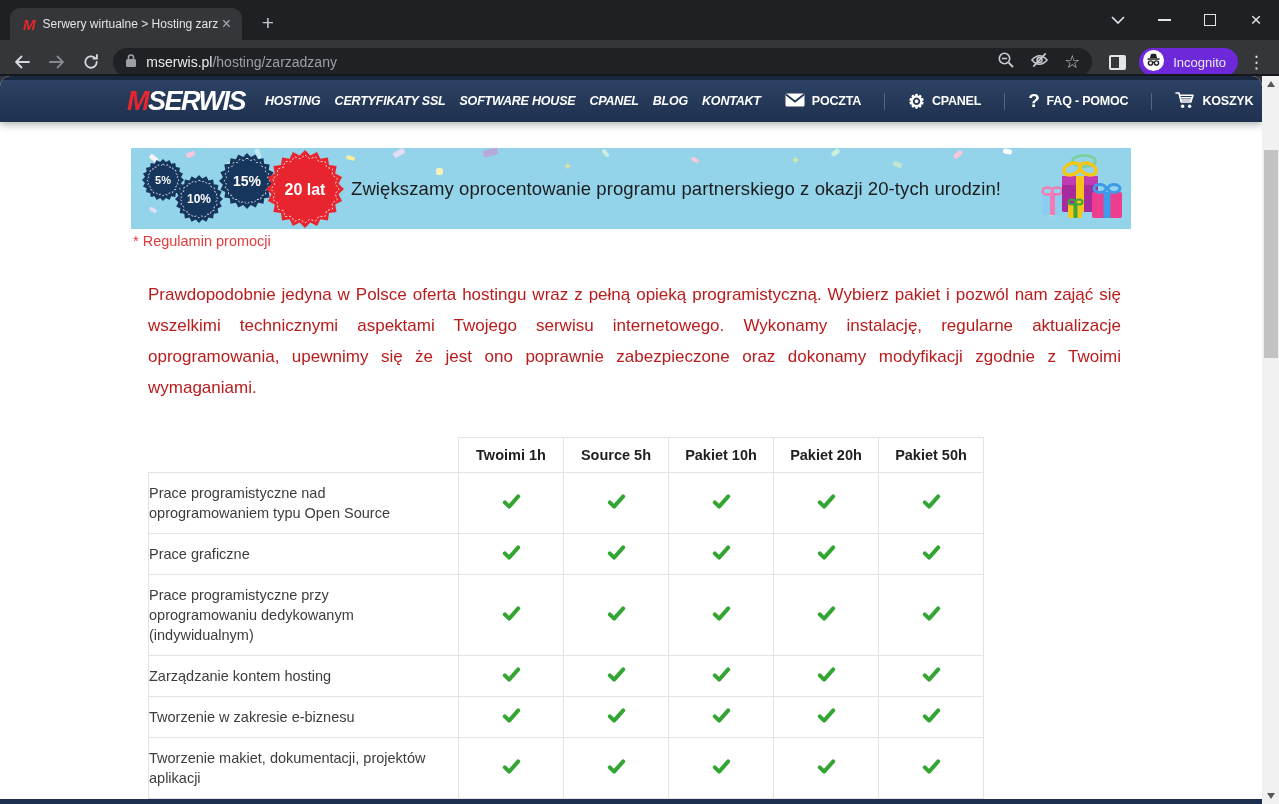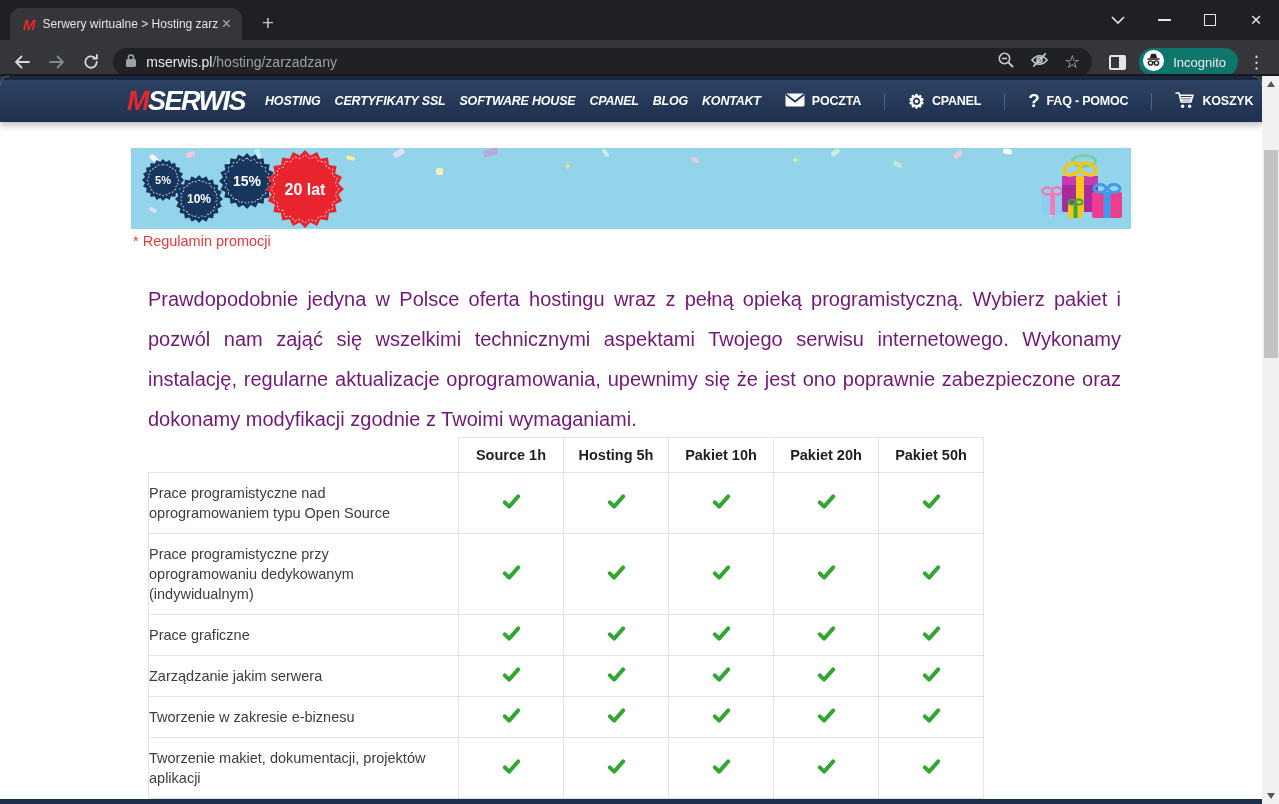--- a/index.html
+++ b/index.html
@@ -28,21 +28,21 @@
   .navbtn { width:26px; height:26px; margin-left:9px; display:flex; align-items:center; justify-content:center; }
   .addressbar { margin-left:9px; width:988px; height:28px; border-radius:14px; background:#202124;
                 display:flex; align-items:center; padding:0 12px; }
   .url { font-size:14px; margin-left:9px; white-space:nowrap; }
   .url .domain { color:#e8eaed; }
   .url .path { color:#9aa0a6; }
   .pill-icons { margin-left:auto; display:flex; align-items:center; gap:15px; }
   .star-glyph { color:#c7cbd0; font-size:18px; line-height:1; }
   .sidepanel { width:17px; height:15px; border:2px solid #e3e5e8; border-radius:2px; margin-left:17px; position:relative; }
   .sidepanel::after { content:""; position:absolute; right:0; top:0; width:5px; height:100%; background:#e3e5e8; }
-  .incogchip { margin-left:13px; height:28px; border-radius:14px; background:#0f766e;
+  .incogchip { margin-left:13px; height:28px; border-radius:14px; background:#6d28d9;
                display:flex; align-items:center; padding:0 12px 0 3px; gap:8px; }
   .incoglabel { color:#e8eaed; font-size:13px; }
   .menudots { color:#dfe2e6; font-size:17px; margin:0 14px 0 10px; letter-spacing:0; }
   .chrome-divider { position:absolute; top:74px; left:0; width:1279px; height:2px; background:#17181b; }
 
   
   .viewport { position:absolute; top:76px; left:0; width:1262px; height:748px; background:#ffffff; overflow:hidden;border-radius:10px; }
 
   
   .site-nav { position:absolute; top:0; left:0; width:1262px; height:46px;
@@ -72,22 +72,22 @@
   .banner { position:absolute; left:131px; top:72px; width:1000px; height:81px; background:#93d4ea; overflow:hidden; }
   .badge { position:absolute; }
   .banner-text { position:absolute; left:220px; top:0; height:81px; display:flex; align-items:center;
                  font-size:18.5px; color:#1b1c1e; letter-spacing:.1px; }
   .gifts { position:absolute; left:893px; top:6px; }
   .confetti { position:absolute; }
   .confetti-star { position:absolute; font-size:11px; }
 
   .regulamin { position:absolute; left:133px; top:157px; color:#e23b3b; font-size:14.5px; text-decoration:none; }
 
-  .intro { position:absolute; left:148px; top:203px; width:973px; font-size:20px; line-height:40px;
-           text-align:justify; color:#701a75; }
+  .intro { position:absolute; left:148px; top:203px; width:973px; font-size:17px; line-height:31px;
+           text-align:justify; color:#b91c1c; }
 
   .section-title { position:absolute; left:146px; top:313px; font-size:25px; font-weight:bold;
                    color:#2d2d2d; letter-spacing:-.3px; }
 
   
   .pkg-table { position:absolute; left:148px; top:361px; border-collapse:collapse; table-layout:fixed; background:#fff; }
   .pkg-table col.c-label { width:310px; }
   .pkg-table col.c-pkg { width:105px; }
   .pkg-table th { border:1px solid #e3e3e3; font-size:14.5px; font-weight:bold; color:#1f1f1f;
                   padding:9px 0; text-align:center; }
@@ -252,20 +252,21 @@
               <text x="25" y="29.32" text-anchor="middle" fill="#fff" font-family="Liberation Sans, sans-serif" font-weight="bold" font-size="12">10%</text>
             </svg></span><span class="badge" style="left: 87px; top: 4px;"><svg width="58" height="58" viewBox="0 0 58 58">
               <polygon points="29.0,1.0 32.8,4.9 37.7,2.4 40.1,7.3 45.5,6.3 46.2,11.8 51.7,12.5 50.7,17.9 55.6,20.3 53.1,25.2 57.0,29.0 53.1,32.8 55.6,37.7 50.7,40.1 51.7,45.5 46.2,46.2 45.5,51.7 40.1,50.7 37.7,55.6 32.8,53.1 29.0,57.0 25.2,53.1 20.3,55.6 17.9,50.7 12.5,51.7 11.8,46.2 6.3,45.5 7.3,40.1 2.4,37.7 4.9,32.8 1.0,29.0 4.9,25.2 2.4,20.3 7.3,17.9 6.3,12.5 11.8,11.8 12.5,6.3 17.9,7.3 20.3,2.4 25.2,4.9" fill="#17365e"></polygon>
               <polygon points="29.0,6.0 32.2,8.6 36.1,7.1 38.4,10.6 42.5,10.4 43.6,14.4 47.6,15.5 47.4,19.6 50.9,21.9 49.4,25.8 52.0,29.0 49.4,32.2 50.9,36.1 47.4,38.4 47.6,42.5 43.6,43.6 42.5,47.6 38.4,47.4 36.1,50.9 32.2,49.4 29.0,52.0 25.8,49.4 21.9,50.9 19.6,47.4 15.5,47.6 14.4,43.6 10.4,42.5 10.6,38.4 7.1,36.1 8.6,32.2 6.0,29.0 8.6,25.8 7.1,21.9 10.6,19.6 10.4,15.5 14.4,14.4 15.5,10.4 19.6,10.6 21.9,7.1 25.8,8.6" fill="none" stroke="rgba(255,255,255,.8)" stroke-width="1" stroke-dasharray="2 2"></polygon>
               <text x="29" y="34.04" text-anchor="middle" fill="#fff" font-family="Liberation Sans, sans-serif" font-weight="bold" font-size="14">15%</text>
             </svg></span><span class="badge" style="left: 134px; top: 1px;"><svg width="80" height="80" viewBox="0 0 80 80">
               <polygon points="40.0,1.0 45.3,6.5 52.1,2.9 55.4,9.8 62.9,8.4 64.0,16.0 71.6,17.1 70.2,24.6 77.1,27.9 73.5,34.7 79.0,40.0 73.5,45.3 77.1,52.1 70.2,55.4 71.6,62.9 64.0,64.0 62.9,71.6 55.4,70.2 52.1,77.1 45.3,73.5 40.0,79.0 34.7,73.5 27.9,77.1 24.6,70.2 17.1,71.6 16.0,64.0 8.4,62.9 9.8,55.4 2.9,52.1 6.5,45.3 1.0,40.0 6.5,34.7 2.9,27.9 9.8,24.6 8.4,17.1 16.0,16.0 17.1,8.4 24.6,9.8 27.9,2.9 34.7,6.5" fill="#e8252e"></polygon>
               <polygon points="40.0,6.0 44.8,9.8 50.5,7.7 53.9,12.7 60.0,12.5 61.6,18.4 67.5,20.0 67.3,26.1 72.3,29.5 70.2,35.2 74.0,40.0 70.2,44.8 72.3,50.5 67.3,53.9 67.5,60.0 61.6,61.6 60.0,67.5 53.9,67.3 50.5,72.3 44.8,70.2 40.0,74.0 35.2,70.2 29.5,72.3 26.1,67.3 20.0,67.5 18.4,61.6 12.5,60.0 12.7,53.9 7.7,50.5 9.8,44.8 6.0,40.0 9.8,35.2 7.7,29.5 12.7,26.1 12.5,20.0 18.4,18.4 20.0,12.5 26.1,12.7 29.5,7.7 35.2,9.8" fill="none" stroke="rgba(255,255,255,.8)" stroke-width="1" stroke-dasharray="2 2"></polygon>
               <text x="40" y="45.76" text-anchor="middle" fill="#fff" font-family="Liberation Sans, sans-serif" font-weight="bold" font-size="16">20 lat</text>
             </svg></span></span>
+      <span class="banner-text">Zwiększamy oprocentowanie programu partnerskiego z okazji 20-tych urodzin!</span>
       <span class="gifts">
         <svg width="105" height="72" viewBox="0 0 105 72">
           <rect x="18" y="40" width="22" height="21" rx="2" fill="#8ecdf2"></rect>
           <rect x="26" y="40" width="5" height="21" fill="#f27bb4"></rect>
           <ellipse cx="23.5" cy="37" rx="5" ry="3.5" fill="none" stroke="#f27bb4" stroke-width="2.5"></ellipse>
           <ellipse cx="33" cy="37" rx="5" ry="3.5" fill="none" stroke="#f27bb4" stroke-width="2.5"></ellipse>
           <rect x="38" y="22" width="36" height="36" rx="2" fill="#a82b9e"></rect>
           <rect x="38" y="22" width="36" height="9" fill="#c13bb4"></rect>
           <rect x="52" y="22" width="8" height="36" fill="#f5c518"></rect>
           <ellipse cx="48" cy="15" rx="8.5" ry="5.5" fill="none" stroke="#f5c518" stroke-width="3.5" transform="rotate(-22 48 15)"></ellipse>
@@ -292,22 +293,22 @@
           <col class="c-label">
           <col class="c-pkg">
           <col class="c-pkg">
           <col class="c-pkg">
           <col class="c-pkg">
           <col class="c-pkg">
         </colgroup>
       <thead>
           <tr id="pkg-head">
             <th class="spacer"></th>
-            <th>Source 1h</th>
-            <th>Hosting 5h</th>
+            <th>Twoimi 1h</th>
+            <th>Source 5h</th>
             <th>Pakiet 10h</th>
             <th>Pakiet 20h</th>
             <th>Pakiet 50h</th>
           </tr>
         </thead>
       <tbody id="pkg-body">
           <tr>
             <td class="lbl">Prace programistyczne nad oprogramowaniem typu Open Source</td>
             <td class="chk"><span><svg width="19" height="15" viewBox="0 0 24 19">
                   <path d="M3.5 10.5 L9 16 L20.5 3" fill="none" stroke="#33a532" stroke-width="5" stroke-linecap="round" stroke-linejoin="round"></path>
@@ -319,57 +320,57 @@
                   <path d="M3.5 10.5 L9 16 L20.5 3" fill="none" stroke="#33a532" stroke-width="5" stroke-linecap="round" stroke-linejoin="round"></path>
                 </svg></span></td>
             <td class="chk"><span><svg width="19" height="15" viewBox="0 0 24 19">
                   <path d="M3.5 10.5 L9 16 L20.5 3" fill="none" stroke="#33a532" stroke-width="5" stroke-linecap="round" stroke-linejoin="round"></path>
                 </svg></span></td>
             <td class="chk"><span><svg width="19" height="15" viewBox="0 0 24 19">
                   <path d="M3.5 10.5 L9 16 L20.5 3" fill="none" stroke="#33a532" stroke-width="5" stroke-linecap="round" stroke-linejoin="round"></path>
                 </svg></span></td>
           </tr>
           <tr>
+            <td class="lbl">Prace graficzne</td>
+            <td class="chk"><span><svg width="19" height="15" viewBox="0 0 24 19">
+                  <path d="M3.5 10.5 L9 16 L20.5 3" fill="none" stroke="#33a532" stroke-width="5" stroke-linecap="round" stroke-linejoin="round"></path>
+                </svg></span></td>
+            <td class="chk"><span><svg width="19" height="15" viewBox="0 0 24 19">
+                  <path d="M3.5 10.5 L9 16 L20.5 3" fill="none" stroke="#33a532" stroke-width="5" stroke-linecap="round" stroke-linejoin="round"></path>
+                </svg></span></td>
+            <td class="chk"><span><svg width="19" height="15" viewBox="0 0 24 19">
+                  <path d="M3.5 10.5 L9 16 L20.5 3" fill="none" stroke="#33a532" stroke-width="5" stroke-linecap="round" stroke-linejoin="round"></path>
+                </svg></span></td>
+            <td class="chk"><span><svg width="19" height="15" viewBox="0 0 24 19">
+                  <path d="M3.5 10.5 L9 16 L20.5 3" fill="none" stroke="#33a532" stroke-width="5" stroke-linecap="round" stroke-linejoin="round"></path>
+                </svg></span></td>
+            <td class="chk"><span><svg width="19" height="15" viewBox="0 0 24 19">
+                  <path d="M3.5 10.5 L9 16 L20.5 3" fill="none" stroke="#33a532" stroke-width="5" stroke-linecap="round" stroke-linejoin="round"></path>
+                </svg></span></td>
+          </tr>
+          <tr>
             <td class="lbl">Prace programistyczne przy oprogramowaniu dedykowanym (indywidualnym)</td>
             <td class="chk"><span><svg width="19" height="15" viewBox="0 0 24 19">
                   <path d="M3.5 10.5 L9 16 L20.5 3" fill="none" stroke="#33a532" stroke-width="5" stroke-linecap="round" stroke-linejoin="round"></path>
                 </svg></span></td>
             <td class="chk"><span><svg width="19" height="15" viewBox="0 0 24 19">
                   <path d="M3.5 10.5 L9 16 L20.5 3" fill="none" stroke="#33a532" stroke-width="5" stroke-linecap="round" stroke-linejoin="round"></path>
                 </svg></span></td>
             <td class="chk"><span><svg width="19" height="15" viewBox="0 0 24 19">
                   <path d="M3.5 10.5 L9 16 L20.5 3" fill="none" stroke="#33a532" stroke-width="5" stroke-linecap="round" stroke-linejoin="round"></path>
                 </svg></span></td>
             <td class="chk"><span><svg width="19" height="15" viewBox="0 0 24 19">
                   <path d="M3.5 10.5 L9 16 L20.5 3" fill="none" stroke="#33a532" stroke-width="5" stroke-linecap="round" stroke-linejoin="round"></path>
                 </svg></span></td>
             <td class="chk"><span><svg width="19" height="15" viewBox="0 0 24 19">
                   <path d="M3.5 10.5 L9 16 L20.5 3" fill="none" stroke="#33a532" stroke-width="5" stroke-linecap="round" stroke-linejoin="round"></path>
                 </svg></span></td>
           </tr>
           <tr>
-            <td class="lbl">Prace graficzne</td>
-            <td class="chk"><span><svg width="19" height="15" viewBox="0 0 24 19">
-                  <path d="M3.5 10.5 L9 16 L20.5 3" fill="none" stroke="#33a532" stroke-width="5" stroke-linecap="round" stroke-linejoin="round"></path>
-                </svg></span></td>
-            <td class="chk"><span><svg width="19" height="15" viewBox="0 0 24 19">
-                  <path d="M3.5 10.5 L9 16 L20.5 3" fill="none" stroke="#33a532" stroke-width="5" stroke-linecap="round" stroke-linejoin="round"></path>
-                </svg></span></td>
-            <td class="chk"><span><svg width="19" height="15" viewBox="0 0 24 19">
-                  <path d="M3.5 10.5 L9 16 L20.5 3" fill="none" stroke="#33a532" stroke-width="5" stroke-linecap="round" stroke-linejoin="round"></path>
-                </svg></span></td>
-            <td class="chk"><span><svg width="19" height="15" viewBox="0 0 24 19">
-                  <path d="M3.5 10.5 L9 16 L20.5 3" fill="none" stroke="#33a532" stroke-width="5" stroke-linecap="round" stroke-linejoin="round"></path>
-                </svg></span></td>
-            <td class="chk"><span><svg width="19" height="15" viewBox="0 0 24 19">
-                  <path d="M3.5 10.5 L9 16 L20.5 3" fill="none" stroke="#33a532" stroke-width="5" stroke-linecap="round" stroke-linejoin="round"></path>
-                </svg></span></td>
-          </tr>
-          <tr>
-            <td class="lbl">Zarządzanie jakim serwera</td>
+            <td class="lbl">Zarządzanie kontem hosting</td>
             <td class="chk"><span><svg width="19" height="15" viewBox="0 0 24 19">
                   <path d="M3.5 10.5 L9 16 L20.5 3" fill="none" stroke="#33a532" stroke-width="5" stroke-linecap="round" stroke-linejoin="round"></path>
                 </svg></span></td>
             <td class="chk"><span><svg width="19" height="15" viewBox="0 0 24 19">
                   <path d="M3.5 10.5 L9 16 L20.5 3" fill="none" stroke="#33a532" stroke-width="5" stroke-linecap="round" stroke-linejoin="round"></path>
                 </svg></span></td>
             <td class="chk"><span><svg width="19" height="15" viewBox="0 0 24 19">
                   <path d="M3.5 10.5 L9 16 L20.5 3" fill="none" stroke="#33a532" stroke-width="5" stroke-linecap="round" stroke-linejoin="round"></path>
                 </svg></span></td>
             <td class="chk"><span><svg width="19" height="15" viewBox="0 0 24 19">

